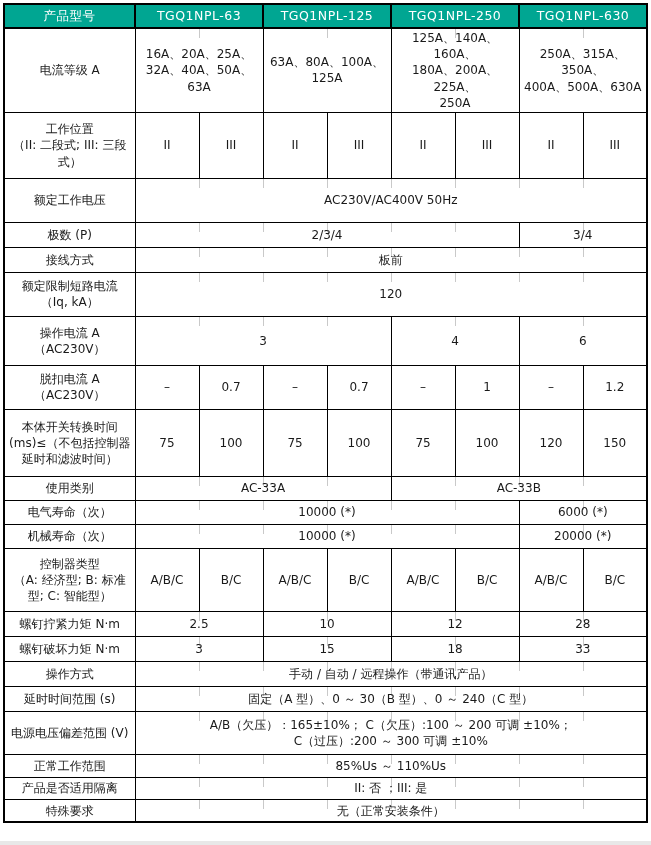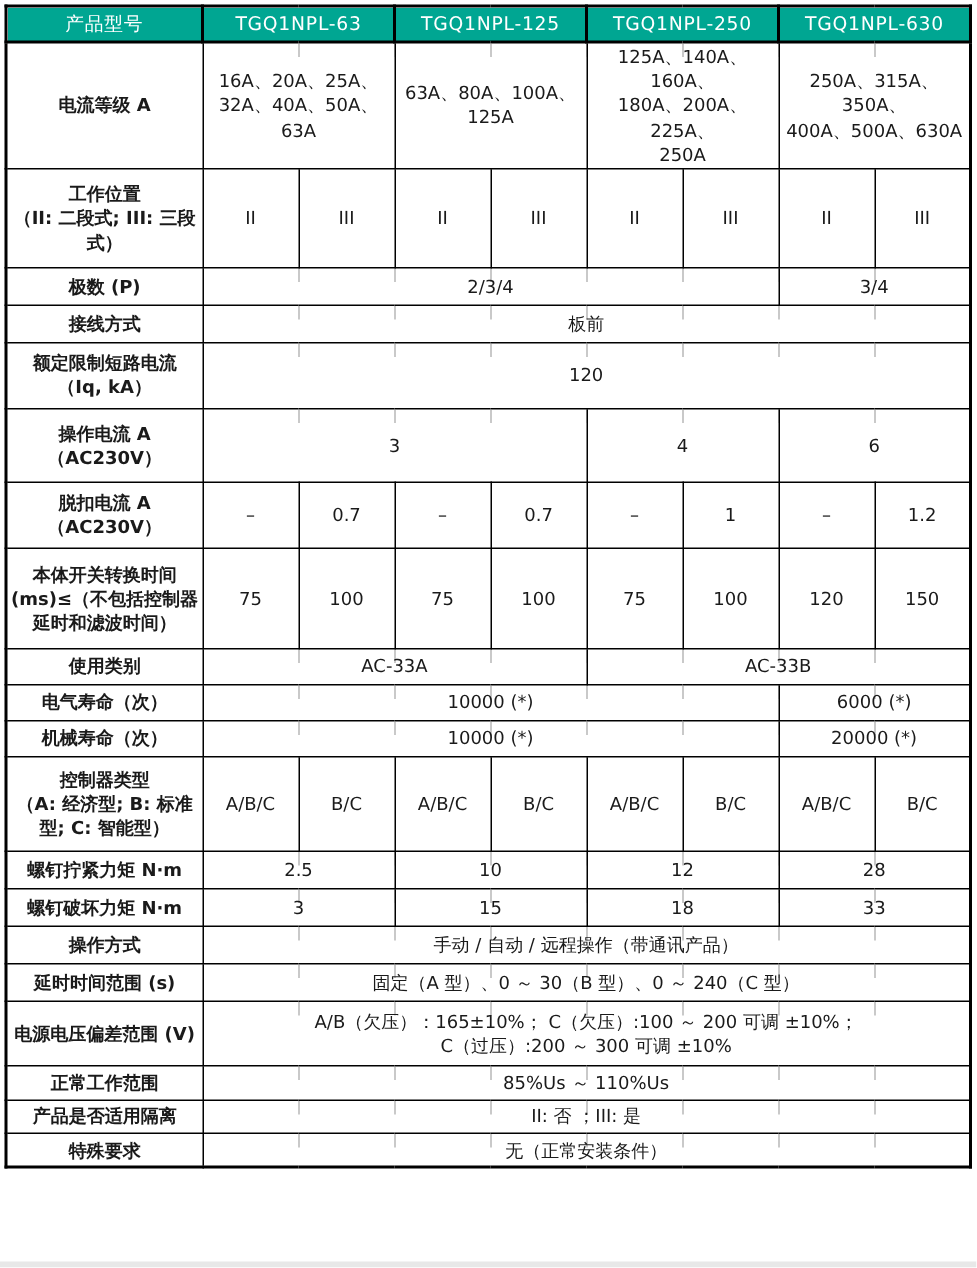--- a/index.html
+++ b/index.html
@@ -47,21 +47,21 @@
   }
   thead th {
     background: var(--header-bg);
     color: var(--header-text);
     height: 24px;
     font-size: 12.5px;
     border: 2px solid var(--border);
     letter-spacing: 0.5px;
   }
   tbody th.label {
-    font-weight: bold;
+    font-weight: normal;
   }
   
   td.g {
     background-image: repeating-linear-gradient(
       to right,
       transparent 0, transparent 63px,
       var(--ghost) 63px, var(--ghost) 64px);
     background-size: 100% 9px;
     background-repeat: no-repeat;
     background-position: top left;
@@ -117,20 +117,24 @@
 （II: 二段式; III: 三段式）</th>
             <td colspan="1">II</td>
             <td colspan="1">III</td>
             <td colspan="1">II</td>
             <td colspan="1">III</td>
             <td colspan="1">II</td>
             <td colspan="1">III</td>
             <td colspan="1">II</td>
             <td colspan="1">III</td>
           </tr>
+          <tr style="height: 44px;">
+            <th class="label" scope="row">额定工作电压</th>
+            <td colspan="8" class="g">AC230V/AC400V 50Hz</td>
+          </tr>
           <tr style="height: 25px;">
             <th class="label" scope="row">极数 (P)</th>
             <td colspan="6" class="g">2/3/4</td>
             <td colspan="2" class="g">3/4</td>
           </tr>
           <tr style="height: 25px;">
             <th class="label" scope="row">接线方式</th>
             <td colspan="8" class="g">板前</td>
           </tr>
           <tr style="height: 44px;">

